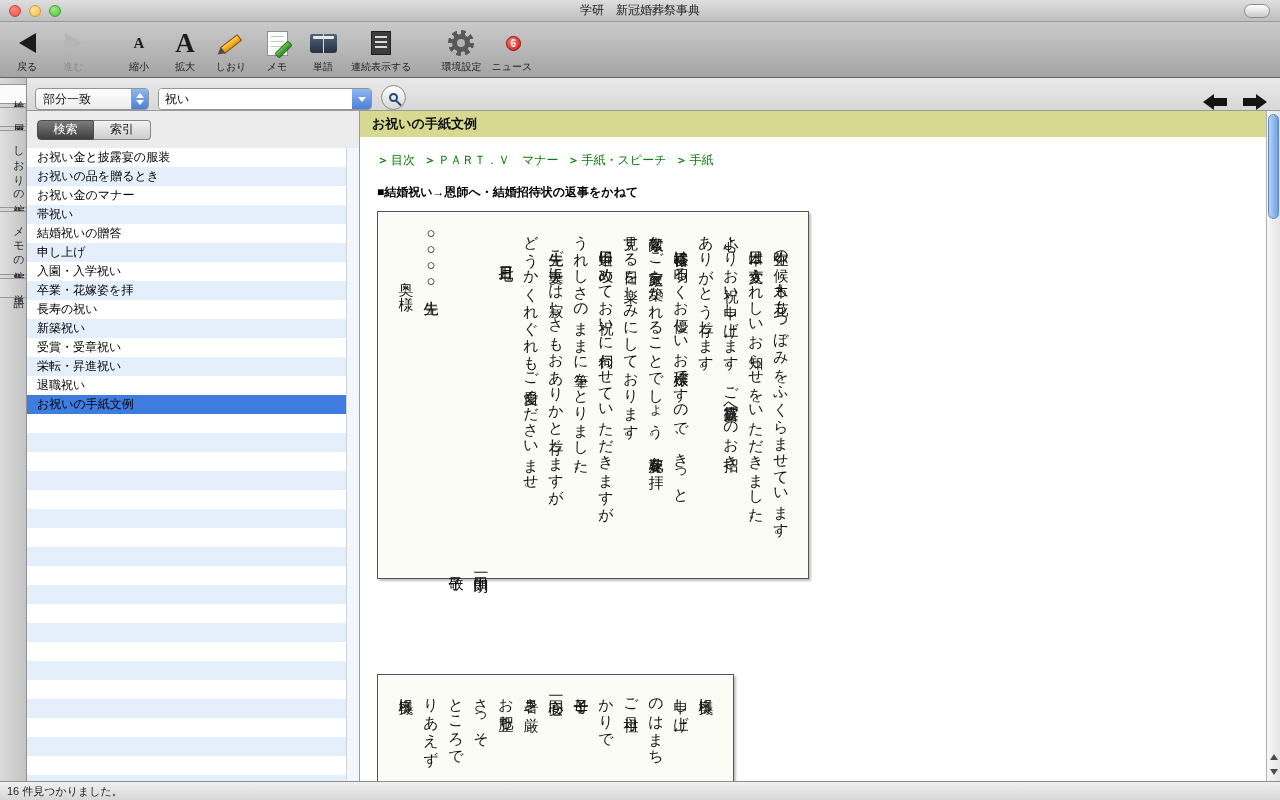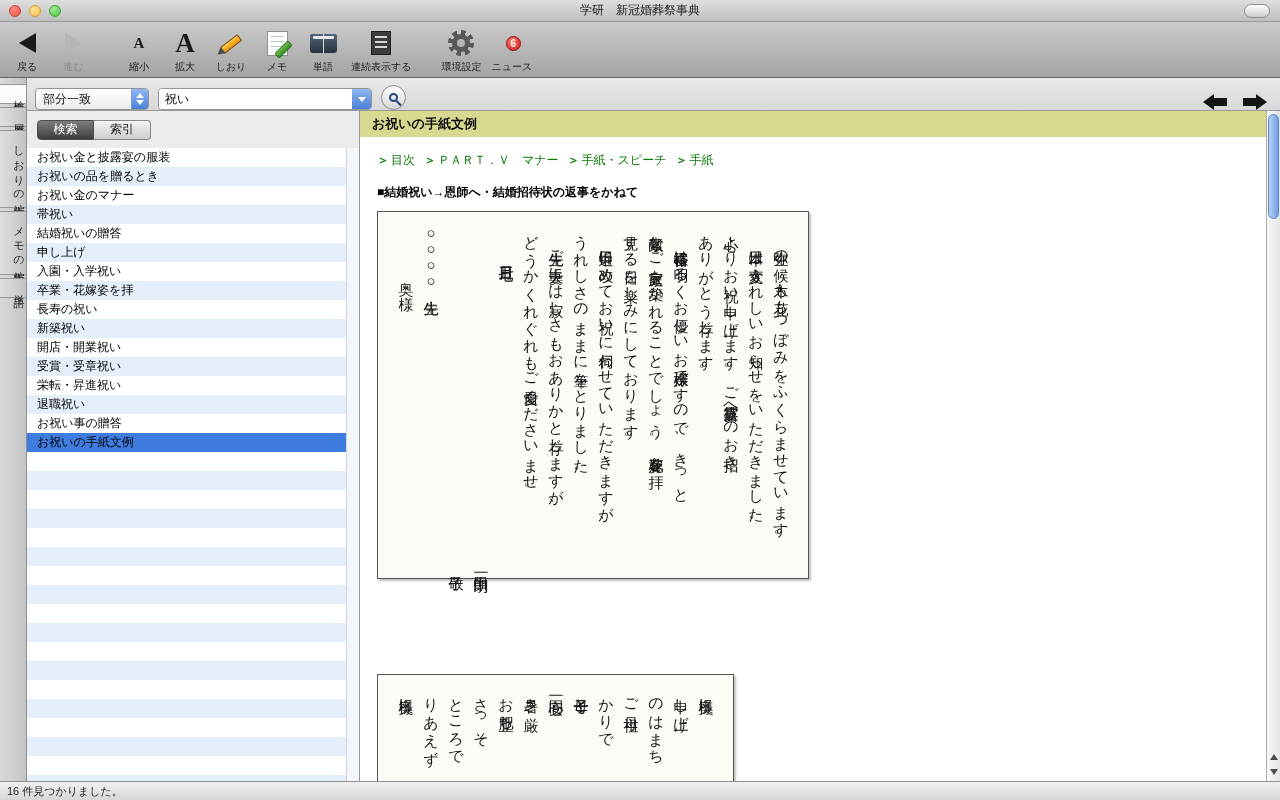--- a/index.html
+++ b/index.html
@@ -297,25 +297,23 @@
             <div class="row">お祝い金と披露宴の服装</div>
             <div class="row">お祝いの品を贈るとき</div>
             <div class="row">お祝い金のマナー</div>
             <div class="row">帯祝い</div>
             <div class="row">結婚祝いの贈答</div>
             <div class="row">申し上げ</div>
             <div class="row">入園・入学祝い</div>
             <div class="row">卒業・花嫁姿を拝</div>
             <div class="row">長寿の祝い</div>
             <div class="row">新築祝い</div>
-            <div class="row">開店・開業祝い</div>
             <div class="row">受賞・受章祝い</div>
             <div class="row">栄転・昇進祝い</div>
             <div class="row">退職祝い</div>
-            <div class="row">お祝い事の贈答</div>
             <div class="row selected">お祝いの手紙文例</div>
             <div class="list-filler"></div>
           </div>
           <div class="list-scroll"></div>
         </div>
 
         <div class="content">
           <div class="content-header">お祝いの手紙文例</div>
 
           <div class="breadcrumbs">

